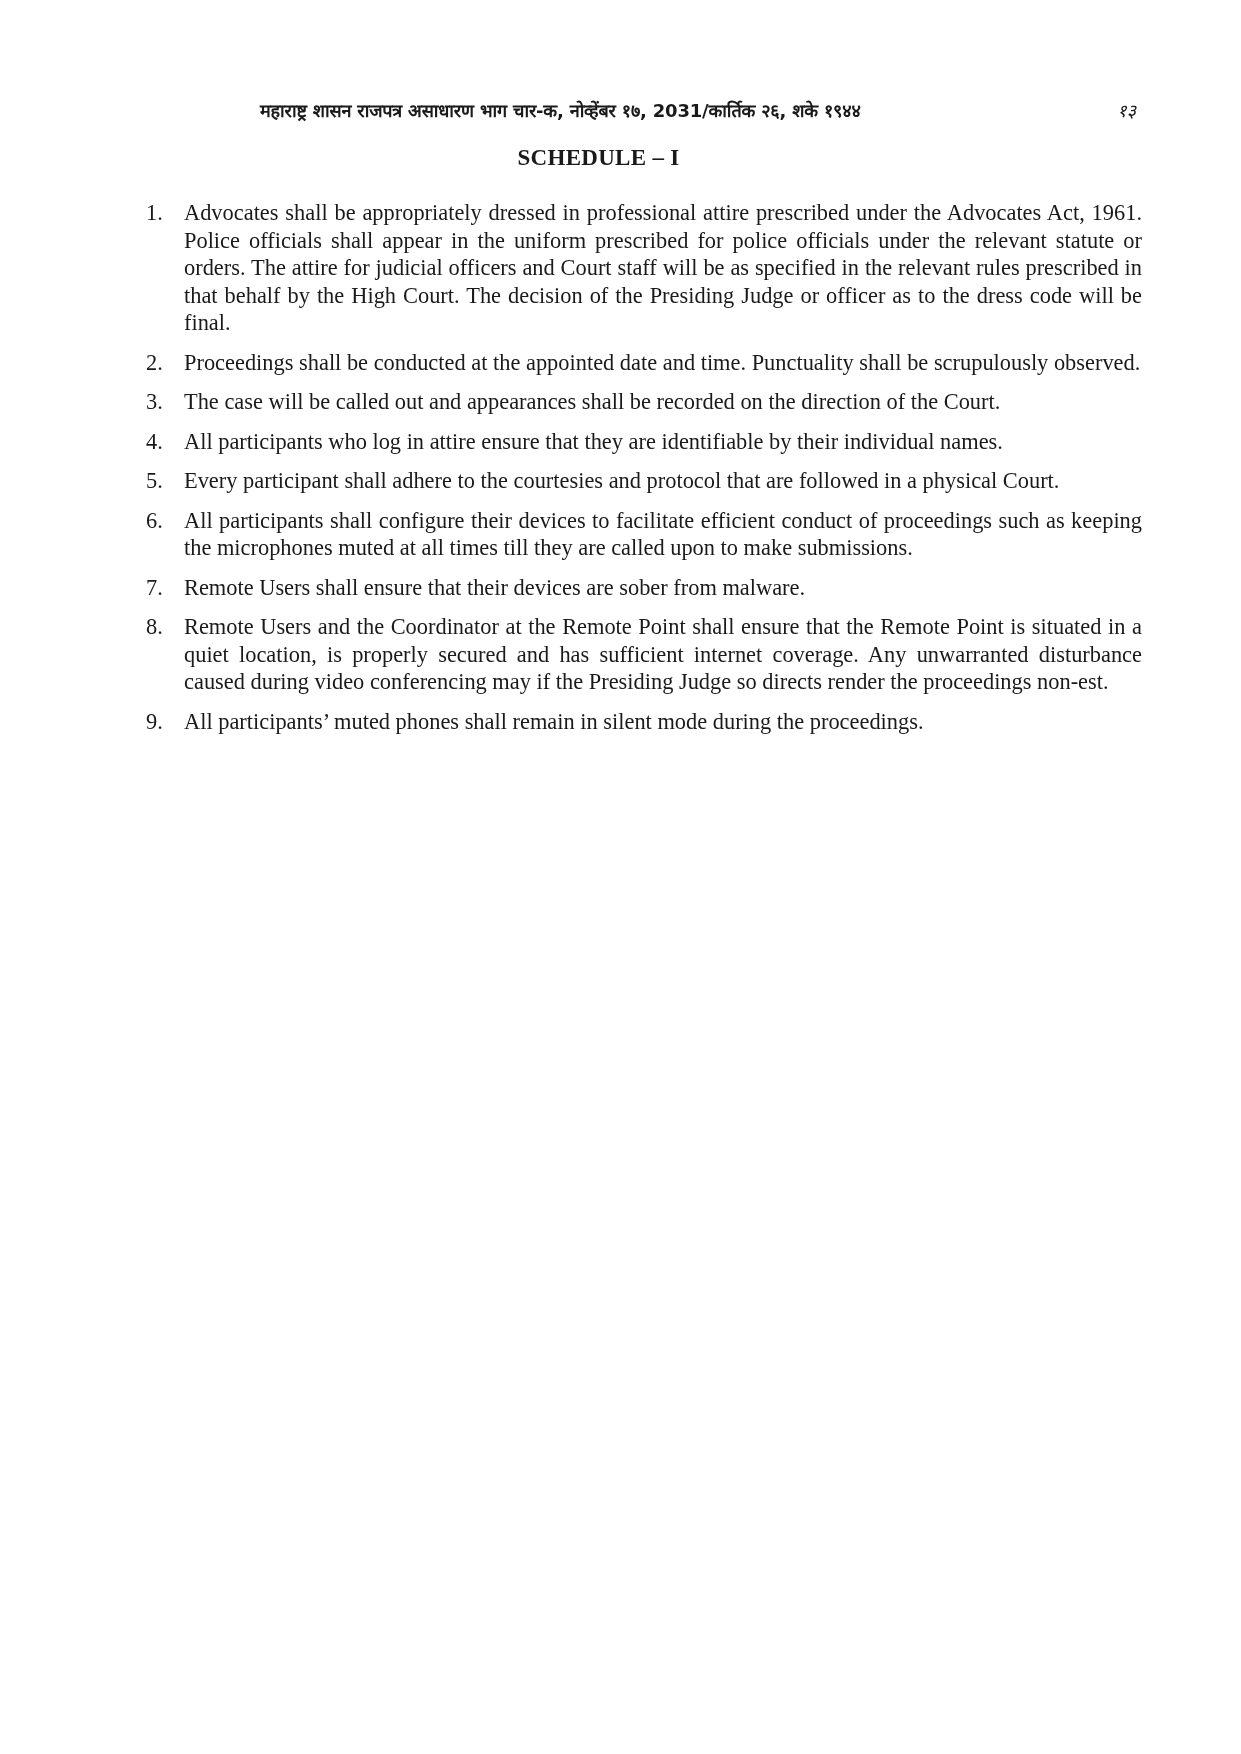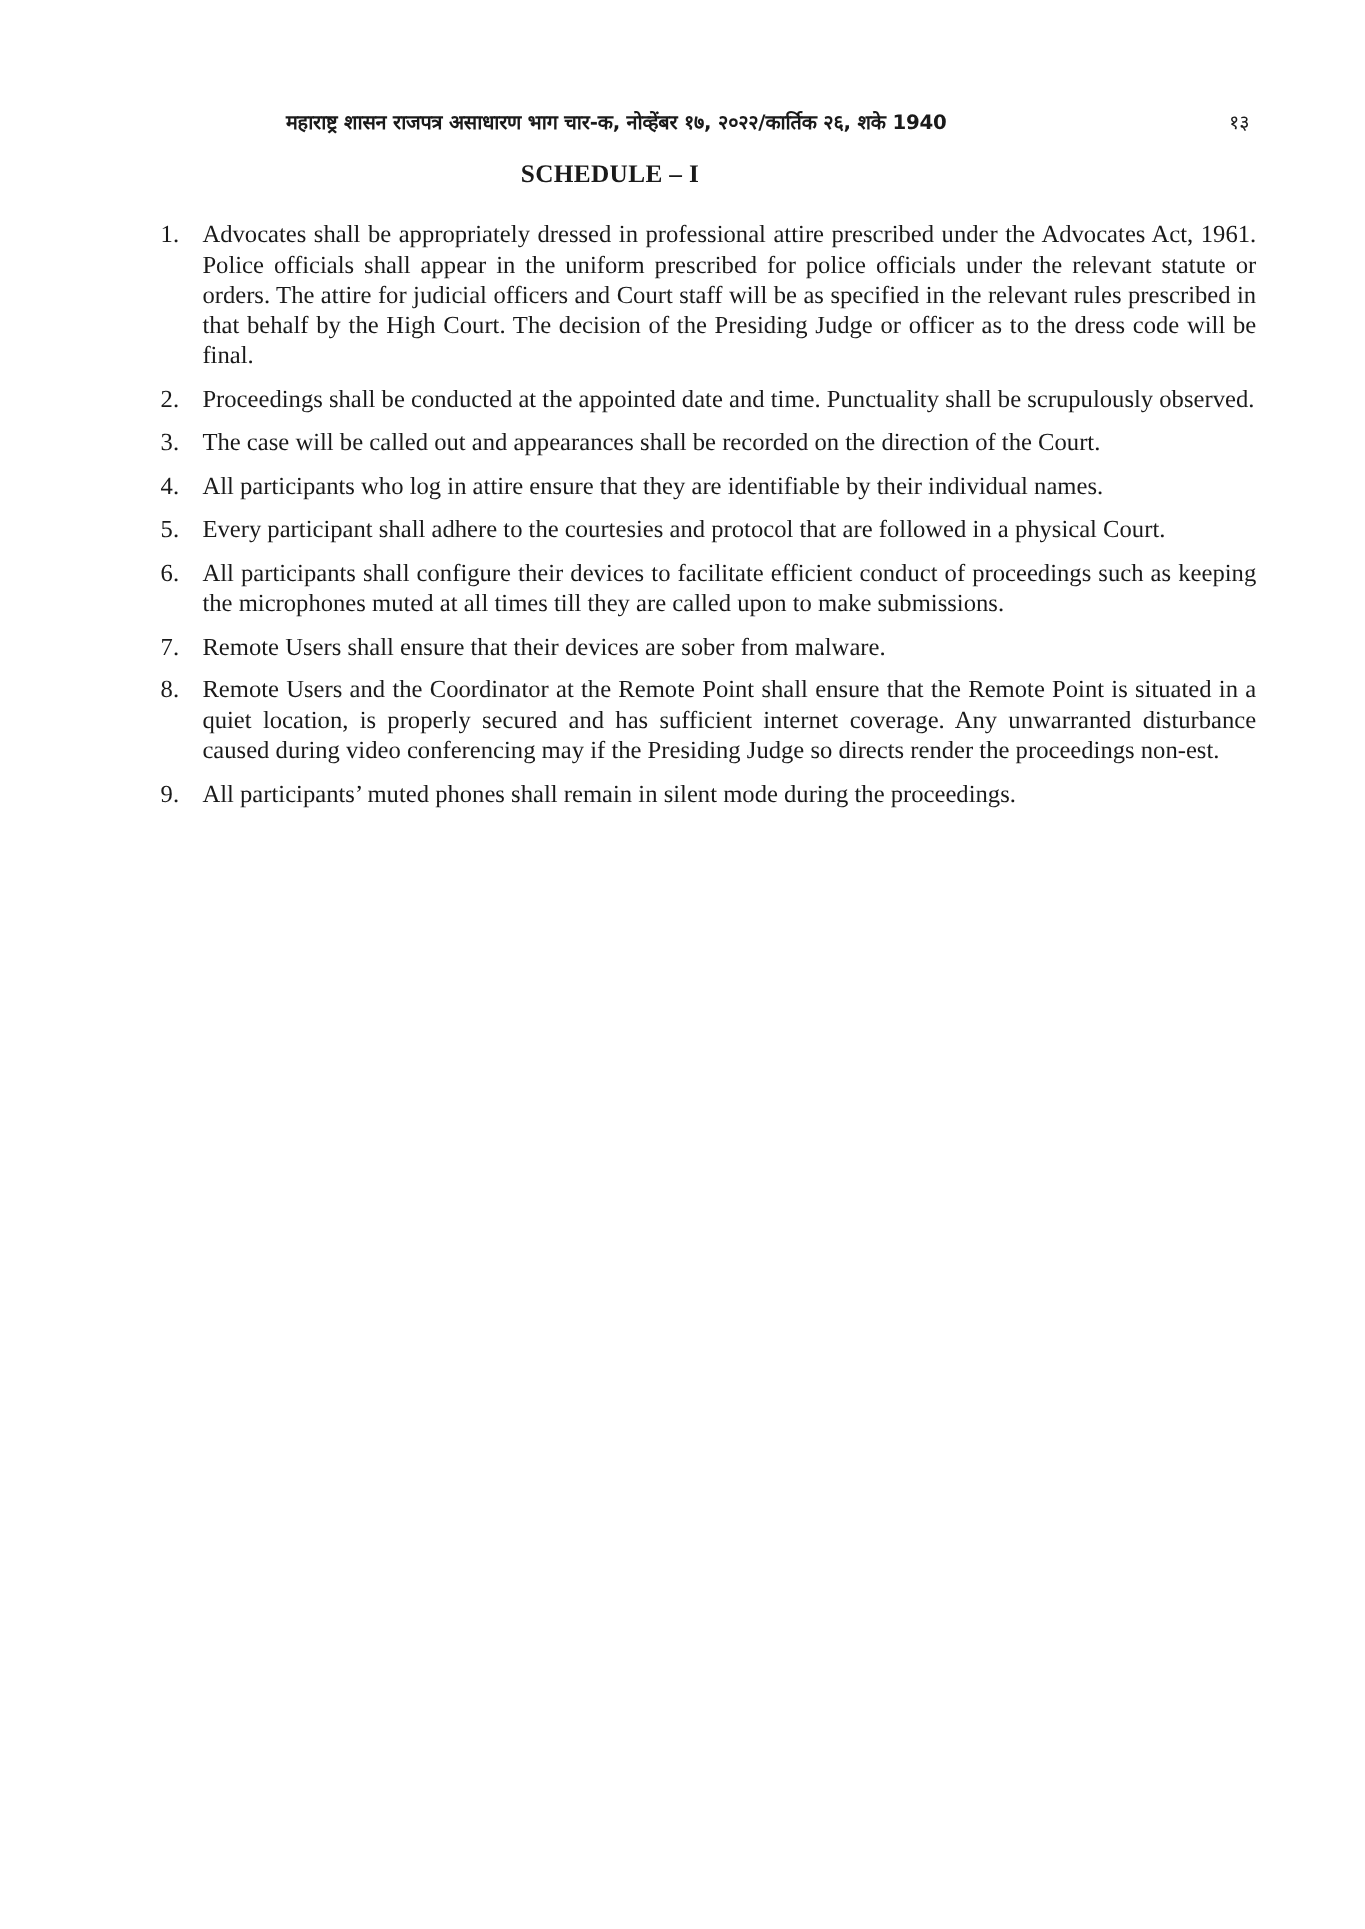--- a/index.html
+++ b/index.html
@@ -38,31 +38,33 @@
       font-weight: bold;
       letter-spacing: -0.2px;
       white-space: nowrap;
     }
     .page-number {
       position: absolute;
       right: 6px;
       top: 0;
       font-family: "DejaVu Sans", sans-serif;
       font-size: 18px;
+      font-style: italic;
     }
     .schedule-title {
       position: absolute;
       top: 145px;
       left: 0;
       width: 1109px;
       text-align: center;
       font-family: "Liberation Serif", serif;
       font-weight: bold;
       font-size: 23px;
       letter-spacing: 0.3px;
+      padding-left: 44px;
     }
     .rules {
       position: absolute;
       top: 187px;
       left: 146px;
       width: 996px;
       margin: 0;
       padding: 0;
       list-style: none;
     }
@@ -88,21 +90,21 @@
       display: block;
       margin-top: 12px;
     }
   </style>
 </head>
 <body>
 
 <div class="page">
 
   <div class="running-header">
-    <span class="running-title">महाराष्ट्र शासन राजपत्र असाधारण भाग चार-क, नोव्हेंबर १७, २०२२/कार्तिक २६, शके 1940</span>
+    <span class="running-title">महाराष्ट्र शासन राजपत्र असाधारण भाग चार-क, नोव्हेंबर १७, 2031/कार्तिक २६, शके १९४४</span>
     <span class="page-number">१३</span>
   </div>
 
   <div class="schedule-title">SCHEDULE – I</div>
 
   <ol class="rules">
     <li class="rule">
       <span class="rule-num">1.</span>
       <span class="rule-sub">Advocates shall be appropriately dressed in professional attire prescribed under the Advocates Act, 1961. Police officials shall appear in the uniform prescribed for police officials under the relevant statute or orders. The attire for judicial officers and Court staff will be as specified in the relevant rules prescribed in that behalf by the High Court. The decision of the Presiding Judge or officer as to the dress code will be final.</span>
     </li>

